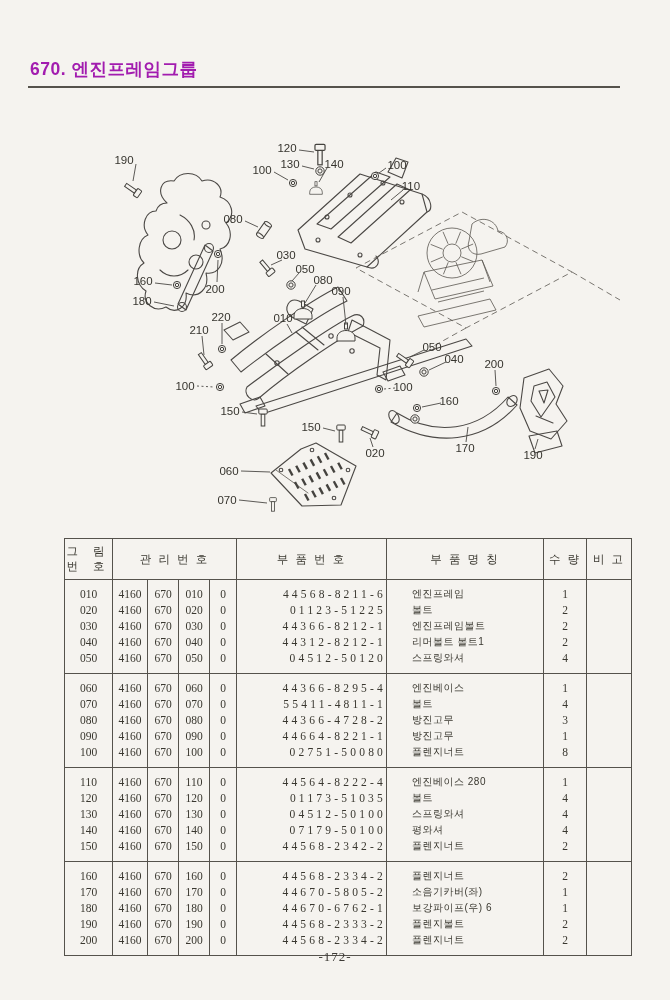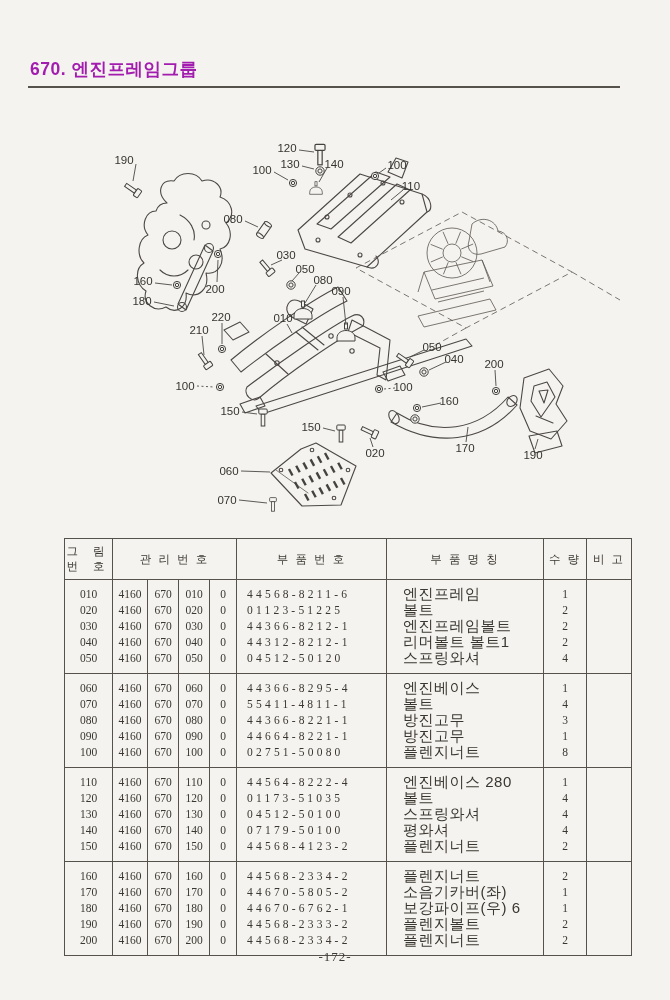--- a/index.html
+++ b/index.html
@@ -47,23 +47,23 @@
   .parts-table thead th .hl{display:block;line-height:15px;letter-spacing:6px;}
   .parts-table tbody+tbody tr:first-child td{border-top:1px solid #55524c;}
   .parts-table td{height:16px;line-height:16px;vertical-align:middle;}
   .parts-table tbody tr:first-child td{padding-top:6px;}
   .parts-table tbody tr:last-child td{padding-bottom:7px;}
   td.c-fig,td.c-m1,td.c-m2,td.c-m3,td.c-m4,td.c-qty{
     text-align:center;font-family:"Liberation Serif",serif;font-size:11.5px;
   }
   td.c-part_no{
     font-family:"Liberation Serif",serif;font-size:11.5px;
-    letter-spacing:3.2px;padding-left:10px;text-align:left;
-  }
-  td.c-name{padding-left:16px;text-align:left;font-size:15px;letter-spacing:.5px;}
+    letter-spacing:3.2px;padding-left:10px;text-align:right;
+  }
+  td.c-name{padding-left:25px;text-align:left;font-size:10px;letter-spacing:.5px;}
   td.c-remarks{border-right:none;}
   
   .page-number{
     position:absolute;left:0;top:949px;width:670px;text-align:center;
     font-family:"Liberation Serif",serif;font-size:13px;letter-spacing:1px;color:#3c3a35;
   }
 </style>
 </head>
 <body>
 
@@ -449,21 +449,21 @@
         <td class="c-name">볼트</td>
         <td class="c-qty">4</td>
         <td class="c-remarks"></td>
       </tr>
       <tr>
         <td class="c-fig">080</td>
         <td class="c-m1">4160</td>
         <td class="c-m2">670</td>
         <td class="c-m3">080</td>
         <td class="c-m4">0</td>
-        <td class="c-part_no">44366-8221-1</td>
+        <td class="c-part_no">44366-4728-2</td>
         <td class="c-name">방진고무</td>
         <td class="c-qty">3</td>
         <td class="c-remarks"></td>
       </tr>
       <tr>
         <td class="c-fig">090</td>
         <td class="c-m1">4160</td>
         <td class="c-m2">670</td>
         <td class="c-m3">090</td>
         <td class="c-m4">0</td>
@@ -528,21 +528,21 @@
         <td class="c-name">평와셔</td>
         <td class="c-qty">4</td>
         <td class="c-remarks"></td>
       </tr>
       <tr>
         <td class="c-fig">150</td>
         <td class="c-m1">4160</td>
         <td class="c-m2">670</td>
         <td class="c-m3">150</td>
         <td class="c-m4">0</td>
-        <td class="c-part_no">44568-4123-2</td>
+        <td class="c-part_no">44568-2342-2</td>
         <td class="c-name">플렌지너트</td>
         <td class="c-qty">2</td>
         <td class="c-remarks"></td>
       </tr>
     </tbody>
     <tbody>
       <tr>
         <td class="c-fig">160</td>
         <td class="c-m1">4160</td>
         <td class="c-m2">670</td>

